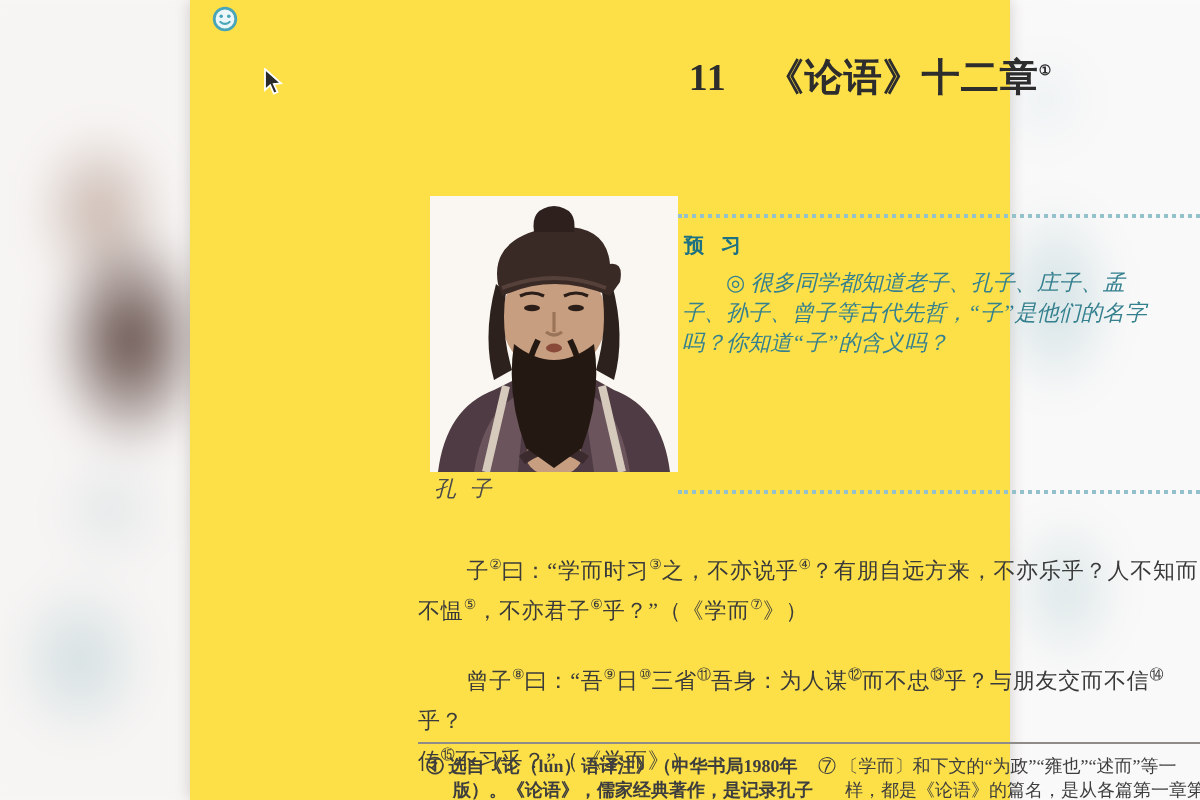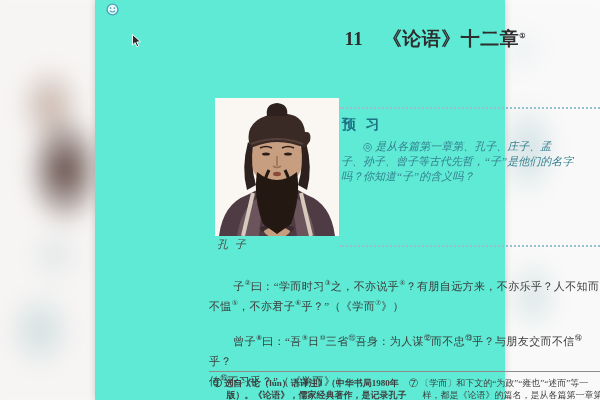--- a/index.html
+++ b/index.html
@@ -24,40 +24,40 @@
     left: 488px; width: 132px;
     background:
       radial-gradient(46px 75px at 40px 165px, rgba(176,206,211,0.6), rgba(176,206,211,0) 70%),
       radial-gradient(42px 58px at 45px 310px, rgba(186,211,213,0.55), rgba(186,211,213,0) 70%),
       radial-gradient(38px 42px at 35px 65px, rgba(226,236,239,0.65), rgba(226,236,239,0) 70%),
       #faf9f9;
   }
   
   .page {
     position: absolute; left: 95px; top: 0; width: 410px; height: 400px;
-    background: #5eead4; box-shadow: 0 0 7px rgba(60,50,45,0.22);
+    background: #fde047; box-shadow: 0 0 7px rgba(60,50,45,0.22);
   }
   .lesson-title {
     position: absolute; left: 135px; top: 26px; width: 410px;
     text-align: center; font-size: 19px; font-weight: bold; color: #2d2d2d;
     letter-spacing: 0.5px; white-space: pre;
   }
   .lesson-title sup { font-size: 10px; vertical-align: super; line-height: 0; }
   .portrait { position: absolute; left: 120px; top: 98px; width: 124px; height: 138px; }
   .portrait-caption {
     position: absolute; left: 122px; top: 237px; font-size: 11px; color: #4a4a4a;
     font-style: italic; letter-spacing: 2px; white-space: pre;
   }
   .preview-box {
     position: absolute; left: 244px; top: 107px; width: 261px;
     border-top: 2px dotted #94c1cb; border-bottom: 2px dotted #94c1cb;
     padding: 5px 1px 8px 2px; min-height: 140px;
   }
   .preview-heading {
-    font-size: 14px; font-weight: bold; color: #1d7183; letter-spacing: 3px;
+    font-size: 10px; font-weight: bold; color: #1d7183; letter-spacing: 3px;
     margin: 2px 0 5px 1px; white-space: pre;
   }
   .preview-item {
     font-size: 11px; line-height: 15.2px; color: #35808f; font-style: italic;
     text-indent: 2em; white-space: pre-wrap; margin-bottom: 1px;
   }
   .passage {
     position: absolute; left: 114px; width: 394px; font-size: 11px; line-height: 20px;
     color: #3a3a3a; text-indent: 2.2em; white-space: pre-wrap; letter-spacing: 0.4px;
   }
@@ -123,21 +123,21 @@
     <path d="M67,50 Q73,47 79,50" stroke="#2b1d18" stroke-width="1.6" fill="none"></path>
 
     <path d="M34,44 Q30,22 58,16 Q88,12 90,34 Q97,33 95,43 L90,50 Q62,38 36,50 Z" fill="#3a2a26"></path>
     <path d="M52,18 Q50,6 62,5 Q74,6 72,18 Z" fill="#2e211d"></path>
     <path d="M36,46 Q62,36 88,46" stroke="#55403a" stroke-width="2" fill="none"></path>
   </svg>
   <div class="portrait-caption">孔 子</div>
 
   <div class="preview-box">
     <div class="preview-heading">预 习</div>
-    <p class="preview-item">◎ 是从各篇第一章第、孔子、庄子、孟
+    <p class="preview-item">◎ 很多同学都知道老子、孔子、庄子、孟
 子、孙子、曾子等古代先哲，“子”是他们的名字
 吗？你知道“子”的含义吗？</p>
   </div>
 
   <p class="passage passage-1 supify">子<sup>②</sup>曰：“学而时习<sup>③</sup>之，不亦说乎<sup>④</sup>？有朋自远方来，不亦乐乎？人不知而
 不愠<sup>⑤</sup>，不亦君子<sup>⑥</sup>乎？”（《学而<sup>⑦</sup>》）</p>
   <p class="passage passage-2 supify">曾子<sup>⑧</sup>曰：“吾<sup>⑨</sup>日<sup>⑩</sup>三省<sup>⑪</sup>吾身：为人谋<sup>⑫</sup>而不忠<sup>⑬</sup>乎？与朋友交而不信<sup>⑭</sup>乎？
 传<sup>⑮</sup>不习乎？”（《学而》）</p>
 
   <div class="footnote-divider"></div>

